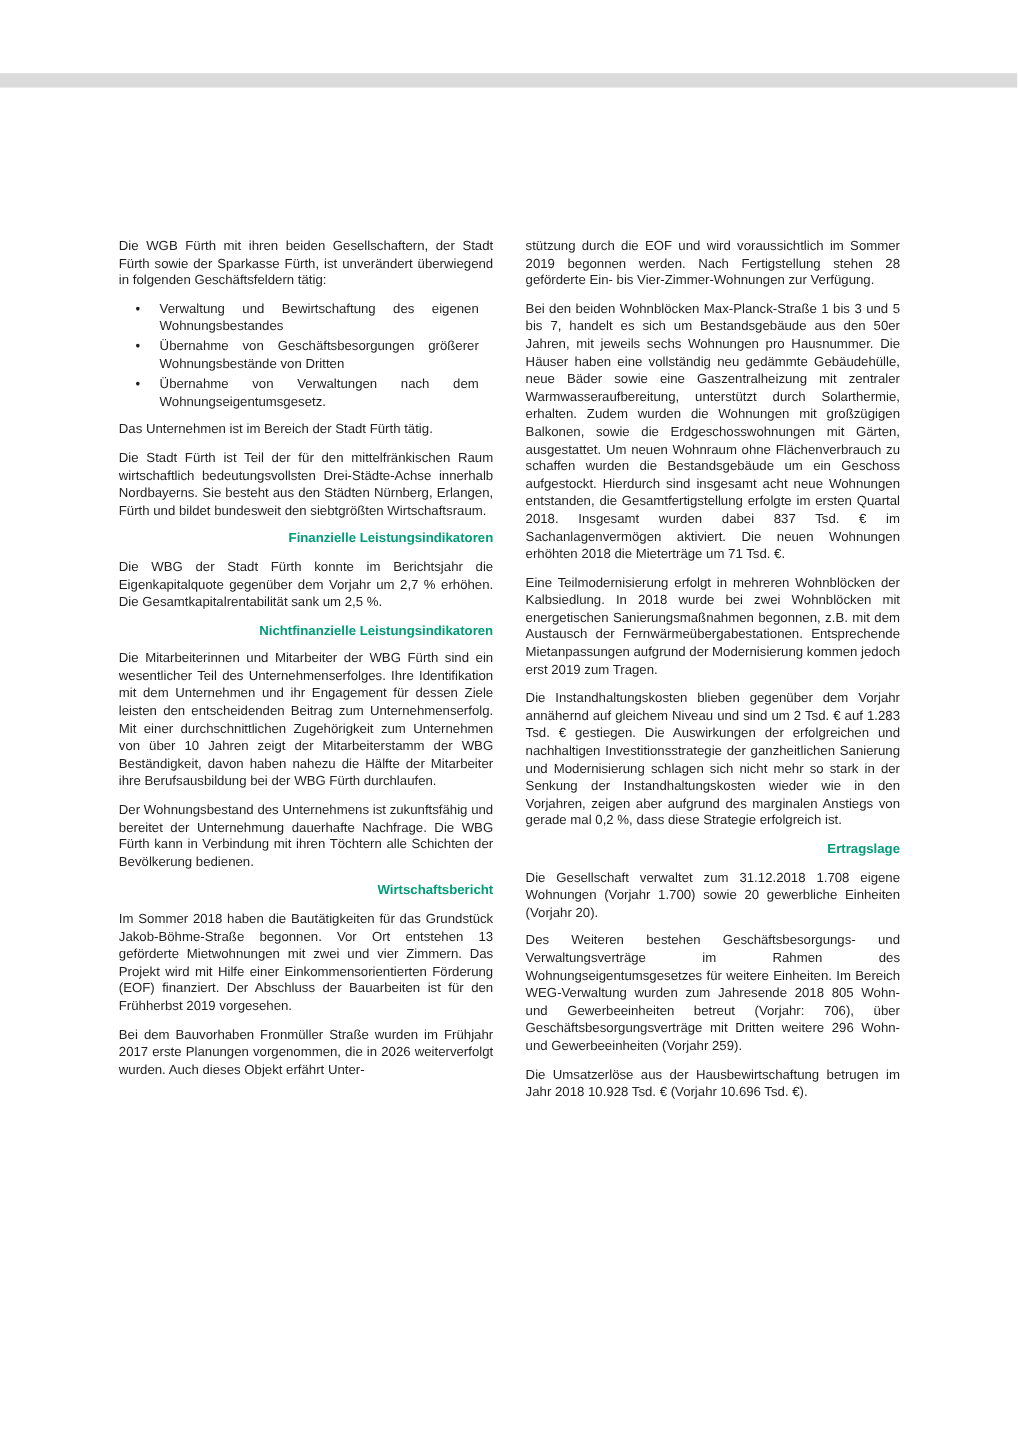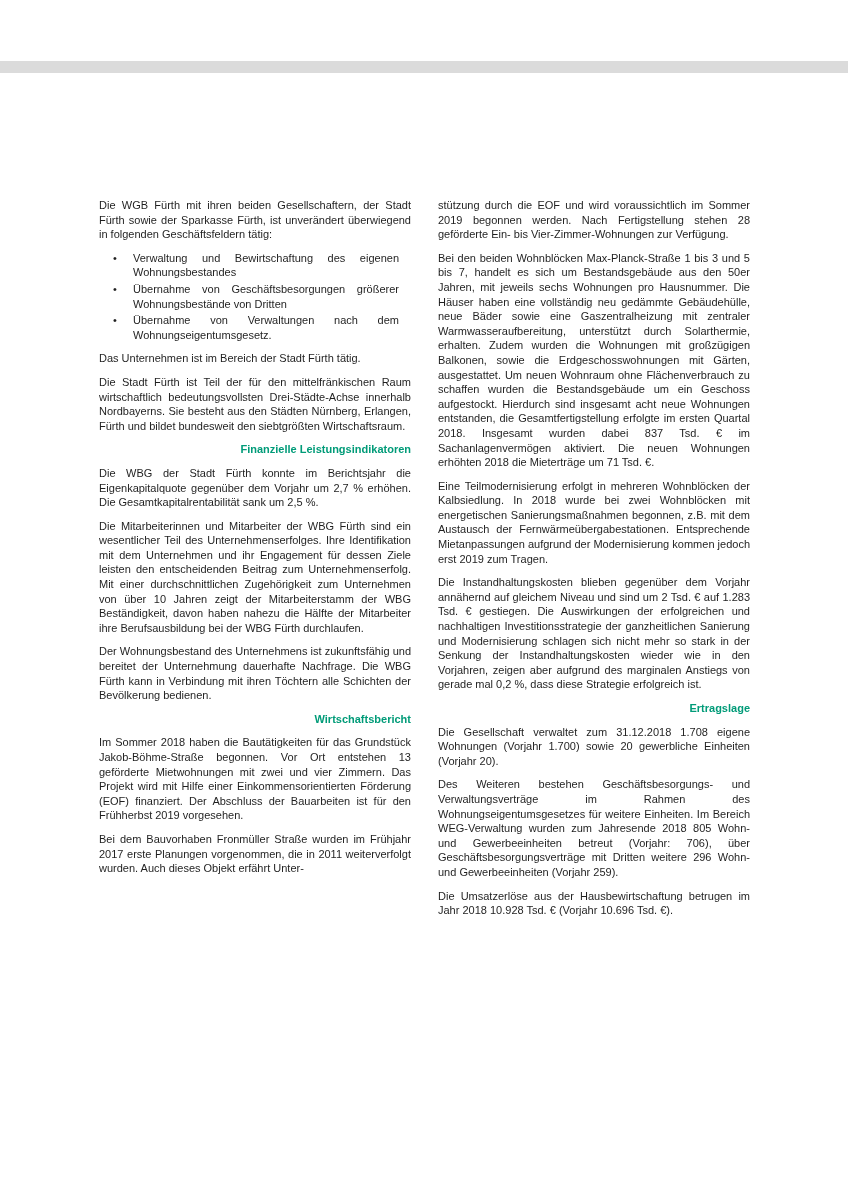--- a/index.html
+++ b/index.html
@@ -95,25 +95,26 @@
         <p>Die WGB Fürth mit ihren beiden Gesellschaftern, der Stadt Fürth sowie der Sparkasse Fürth, ist unverändert überwiegend in folgenden Geschäftsfeldern tätig:</p>
         <ul>
           <li>Verwaltung und Bewirtschaftung des eigenen Wohnungsbestandes</li>
           <li>Übernahme von Geschäftsbesorgungen größerer Wohnungsbestände von Dritten</li>
           <li>Übernahme von Verwaltungen nach dem Wohnungseigentumsgesetz.</li>
         </ul>
         <p>Das Unternehmen ist im Bereich der Stadt Fürth tätig.</p>
         <p>Die Stadt Fürth ist Teil der für den mittelfränkischen Raum wirtschaftlich bedeutungsvollsten Drei-Städte-Achse innerhalb Nordbayerns. Sie besteht aus den Städten Nürnberg, Erlangen, Fürth und bildet bundesweit den siebtgrößten Wirtschaftsraum.</p>
         <div class="heading" style="color: rgb(0, 155, 120);">Finanzielle Leistungsindikatoren</div>
         <p>Die WBG der Stadt Fürth konnte im Berichtsjahr die Eigenkapitalquote gegenüber dem Vorjahr um 2,7 % erhöhen. Die Gesamtkapitalrentabilität sank um 2,5 %.</p>
+        <div class="heading" style="color: rgb(0, 155, 120);">Nichtfinanzielle Leistungsindikatoren</div>
         <p>Die Mitarbeiterinnen und Mitarbeiter der WBG Fürth sind ein wesentlicher Teil des Unternehmenserfolges. Ihre Identifikation mit dem Unternehmen und ihr Engagement für dessen Ziele leisten den entscheidenden Beitrag zum Unternehmenserfolg. Mit einer durchschnittlichen Zugehörigkeit zum Unternehmen von über 10 Jahren zeigt der Mitarbeiterstamm der WBG Beständigkeit, davon haben nahezu die Hälfte der Mitarbeiter ihre Berufsausbildung bei der WBG Fürth durchlaufen.</p>
         <p>Der Wohnungsbestand des Unternehmens ist zukunftsfähig und bereitet der Unternehmung dauerhafte Nachfrage. Die WBG Fürth kann in Verbindung mit ihren Töchtern alle Schichten der Bevölkerung bedienen.</p>
         <div class="heading" style="color: rgb(0, 155, 120);">Wirtschaftsbericht</div>
         <p>Im Sommer 2018 haben die Bautätigkeiten für das Grundstück Jakob-Böhme-Straße begonnen. Vor Ort entstehen 13 geförderte Mietwohnungen mit zwei und vier Zimmern. Das Projekt wird mit Hilfe einer Einkommensorientierten Förderung (EOF) finanziert. Der Abschluss der Bauarbeiten ist für den Frühherbst 2019 vorgesehen.</p>
-        <p>Bei dem Bauvorhaben Fronmüller Straße wurden im Frühjahr 2017 erste Planungen vorgenommen, die in 2011 weiterverfolgt wurden. Auch dieses Objekt erfährt Unter-</p>
+        <p>Bei dem Bauvorhaben Fronmüller Straße wurden im Frühjahr 2017 erste Planungen vorgenommen, die in 2026 weiterverfolgt wurden. Auch dieses Objekt erfährt Unter-</p>
       </div>
     <div class="col" id="col-right">
         <p>stützung durch die EOF und wird voraussichtlich im Sommer 2019 begonnen werden. Nach Fertigstellung stehen 28 geförderte Ein- bis Vier-Zimmer-Wohnungen zur Verfügung.</p>
         <p>Bei den beiden Wohnblöcken Max-Planck-Straße 1 bis 3 und 5 bis 7, handelt es sich um Bestandsgebäude aus den 50er Jahren, mit jeweils sechs Wohnungen pro Hausnummer. Die Häuser haben eine vollständig neu gedämmte Gebäudehülle, neue Bäder sowie eine Gaszentralheizung mit zentraler Warmwasseraufbereitung, unterstützt durch Solarthermie, erhalten. Zudem wurden die Wohnungen mit großzügigen Balkonen, sowie die Erdgeschosswohnungen mit Gärten, ausgestattet. Um neuen Wohnraum ohne Flächenverbrauch zu schaffen wurden die Bestandsgebäude um ein Geschoss aufgestockt. Hierdurch sind insgesamt acht neue Wohnungen entstanden, die Gesamtfertigstellung erfolgte im ersten Quartal 2018. Insgesamt wurden dabei 837 Tsd. € im Sachanlagenvermögen aktiviert. Die neuen Wohnungen erhöhten 2018 die Mieterträge um 71 Tsd. €.</p>
         <p>Eine Teilmodernisierung erfolgt in mehreren Wohnblöcken der Kalbsiedlung. In 2018 wurde bei zwei Wohnblöcken mit energetischen Sanierungsmaßnahmen begonnen, z.B. mit dem Austausch der Fernwärmeübergabestationen. Entsprechende Mietanpassungen aufgrund der Modernisierung kommen jedoch erst 2019 zum Tragen.</p>
         <p>Die Instandhaltungskosten blieben gegenüber dem Vorjahr annähernd auf gleichem Niveau und sind um 2 Tsd. € auf 1.283 Tsd. € gestiegen. Die Auswirkungen der erfolgreichen und nachhaltigen Investitionsstrategie der ganzheitlichen Sanierung und Modernisierung schlagen sich nicht mehr so stark in der Senkung der Instandhaltungskosten wieder wie in den Vorjahren, zeigen aber aufgrund des marginalen Anstiegs von gerade mal 0,2 %, dass diese Strategie erfolgreich ist.</p>
         <div class="heading" style="color: rgb(0, 155, 120);">Ertragslage</div>
         <p>Die Gesellschaft verwaltet zum 31.12.2018 1.708 eigene Wohnungen (Vorjahr 1.700) sowie 20 gewerbliche Einheiten (Vorjahr 20).</p>
         <p>Des Weiteren bestehen Geschäftsbesorgungs- und Verwaltungsverträge im Rahmen des Wohnungseigentumsgesetzes für weitere Einheiten. Im Bereich WEG-Verwaltung wurden zum Jahresende 2018 805 Wohn- und Gewerbeeinheiten betreut (Vorjahr: 706), über Geschäftsbesorgungsverträge mit Dritten weitere 296 Wohn- und Gewerbeeinheiten (Vorjahr 259).</p>
         <p>Die Umsatzerlöse aus der Hausbewirtschaftung betrugen im Jahr 2018 10.928 Tsd. € (Vorjahr 10.696 Tsd. €).</p>

